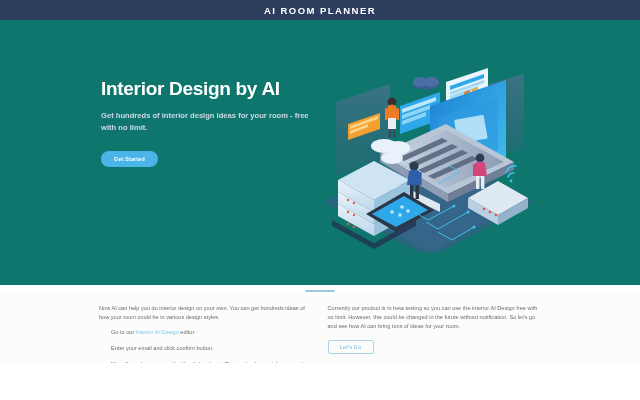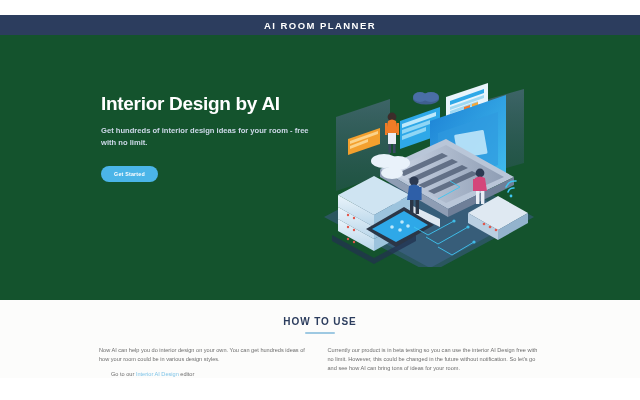--- a/index.html
+++ b/index.html
@@ -15,21 +15,20 @@
     font-family: "Liberation Sans", sans-serif;
     background: #ffffff;
     -webkit-font-smoothing: antialiased;
   }
 
   .page {
     position: relative;
     width: 640px;
     height: 363px;
     overflow: hidden;
-    margin-top: 15px;
   }
 
   
   .navbar {
     height: 20px;
     background: #2c3d5e;
     display: flex;
     align-items: center;
     justify-content: center;
     position: relative;
@@ -37,21 +36,21 @@
   .brand {
     color: #ffffff;
     font-size: 9.5px;
     font-weight: bold;
     letter-spacing: 1.45px;
   }
 
   
   .hero {
     height: 265px;
-    background: #14532d;
+    background: #0f766e;
     position: relative;
     overflow: hidden;
   }
 
   .hero-copy {
     position: absolute;
     left: 101px;
     top: 58px;
     width: 235px;
   }
@@ -354,21 +353,20 @@
           <path d="M132,104 l10,6 l-22,12"></path>
           <circle cx="136" cy="144" r="1.6" fill="#3fc6f2" stroke="none"></circle>
           <circle cx="150" cy="150" r="1.6" fill="#3fc6f2" stroke="none"></circle>
           <circle cx="156" cy="165" r="1.6" fill="#3fc6f2" stroke="none"></circle>
         </g>
       </svg>
     </div>
   </div>
 
   <div class="howto">
-    <div class="section-title">HOW TO USE</div>
     <div class="title-rule"></div>
 
     <div class="columns">
 
       <div class="col">
         <p class="para">Now AI can help you do interior design on your own. You can get hundreds ideas of how your room could be in various design styles.</p>
 
         <div class="steps">
           <div class="step">
             <span>Go to our </span><a class="link">Interior AI Design</a><span> editor</span>

